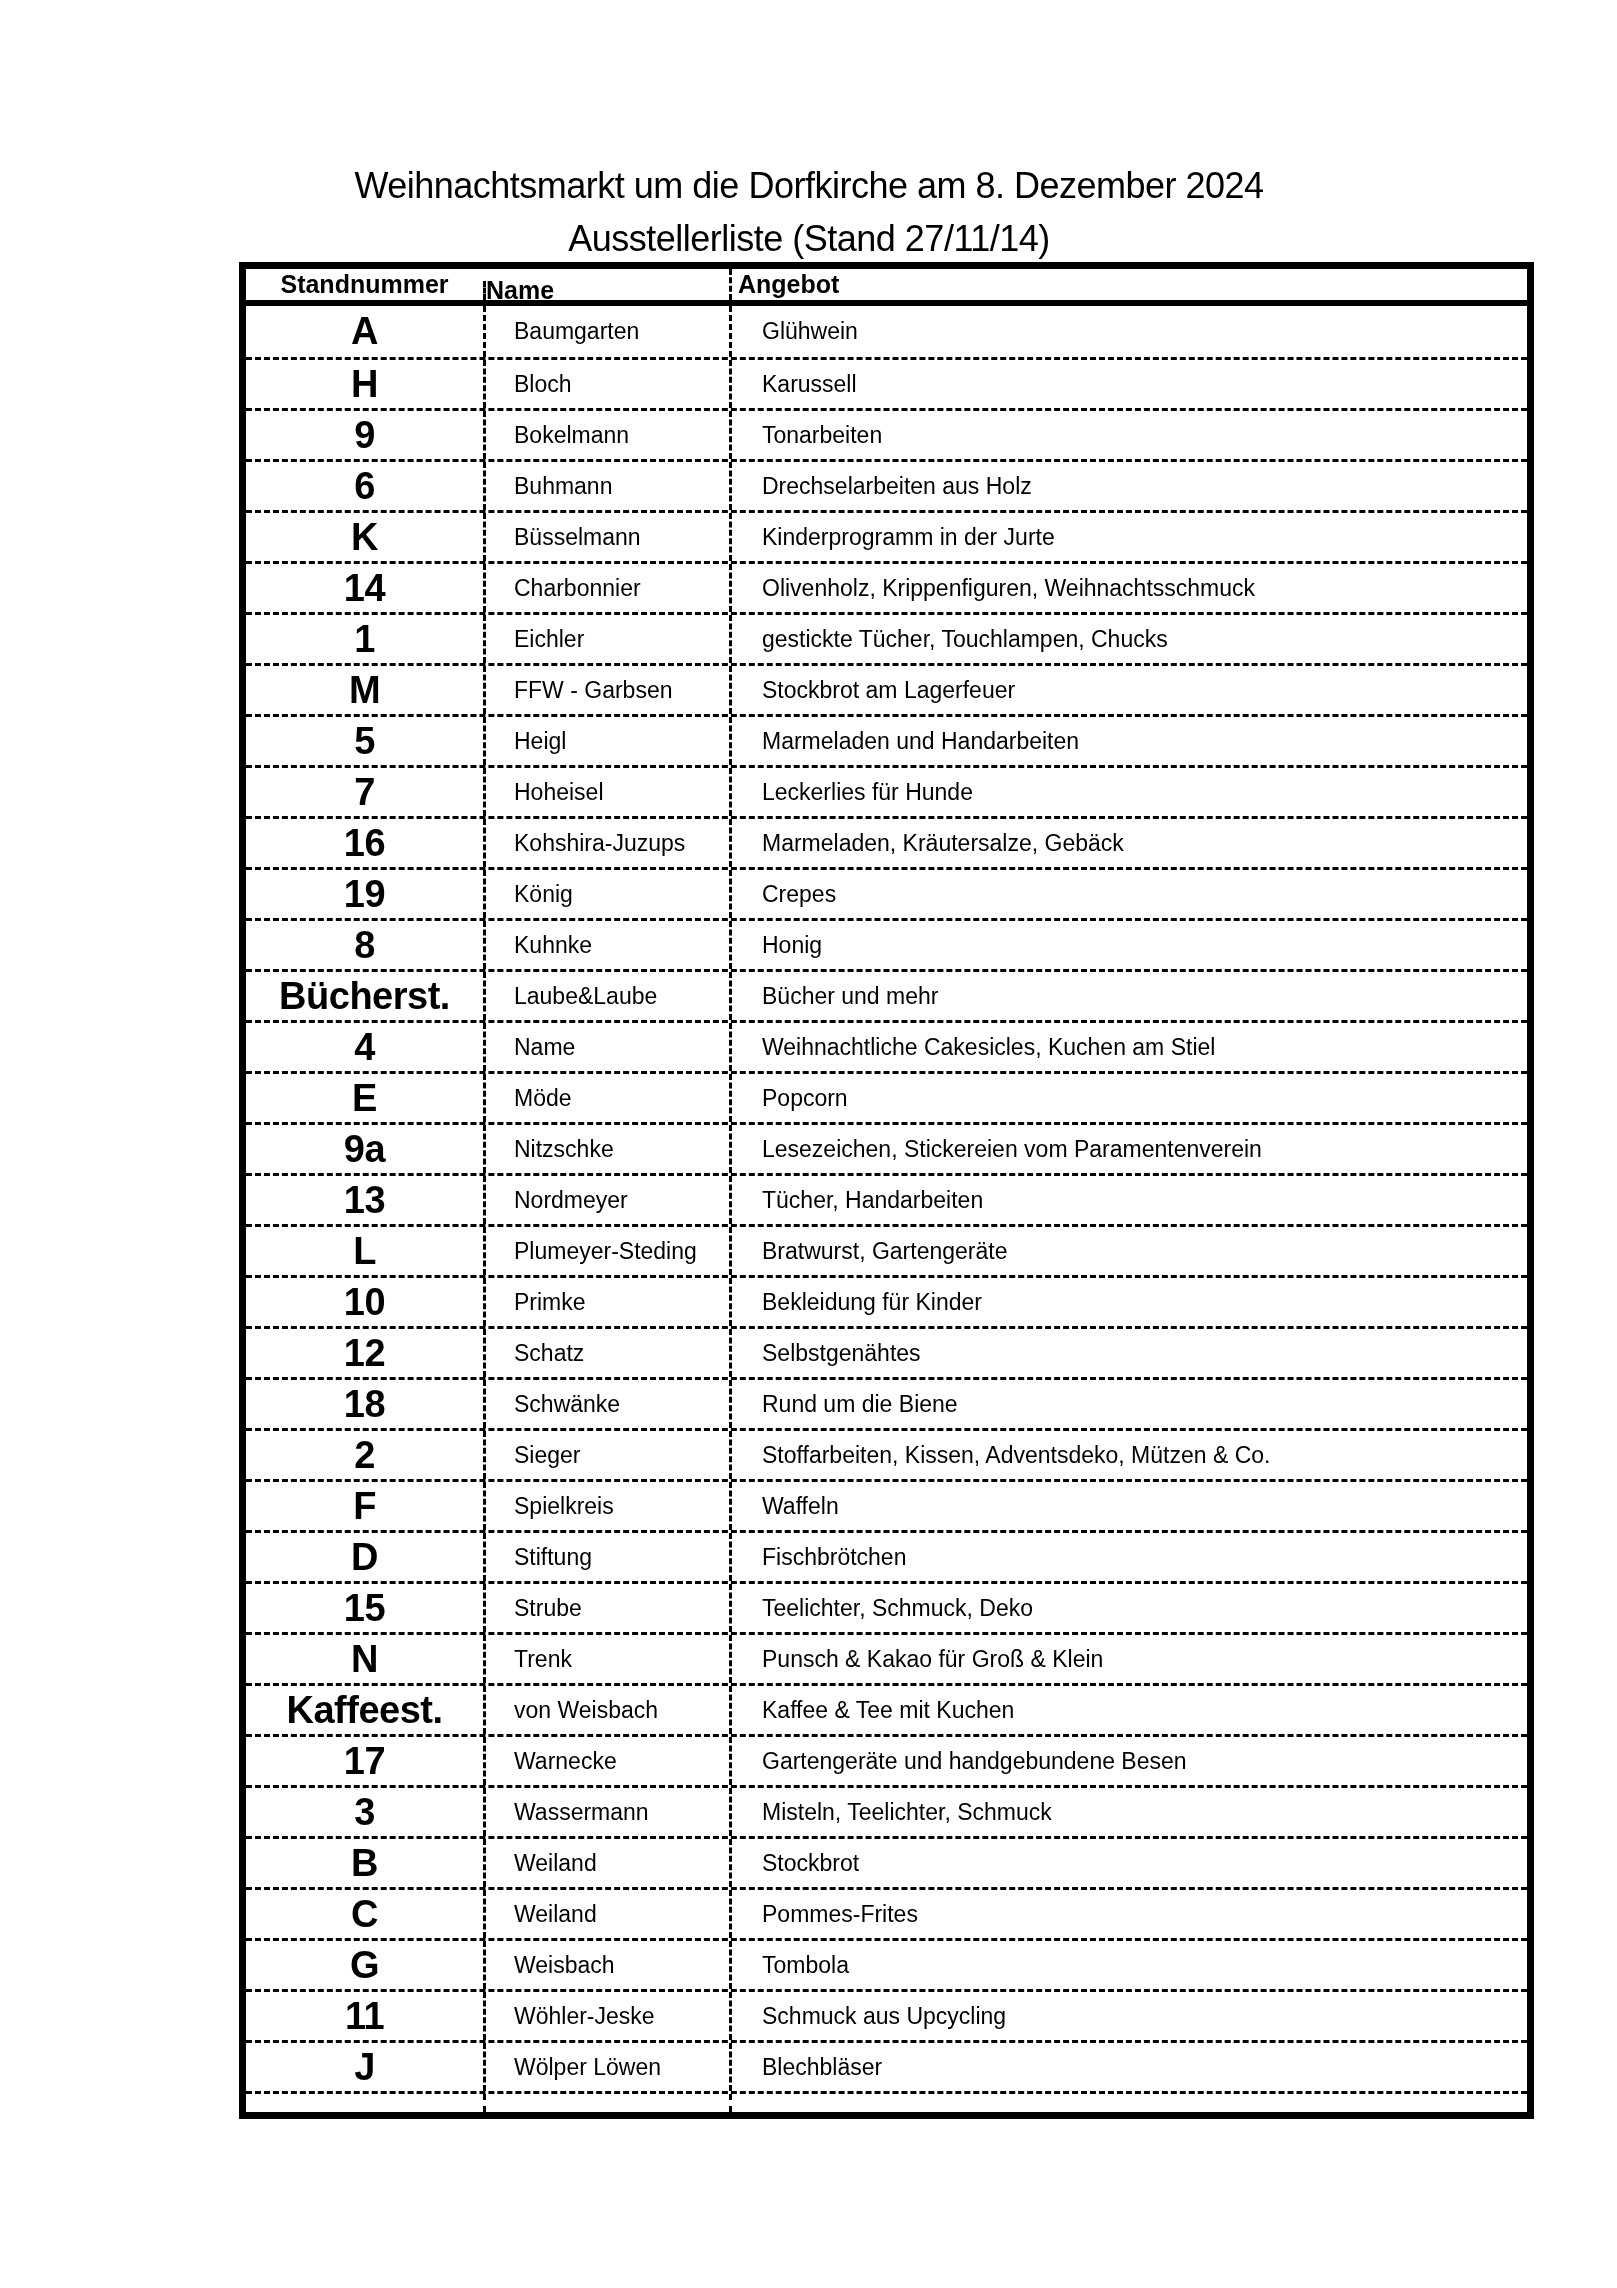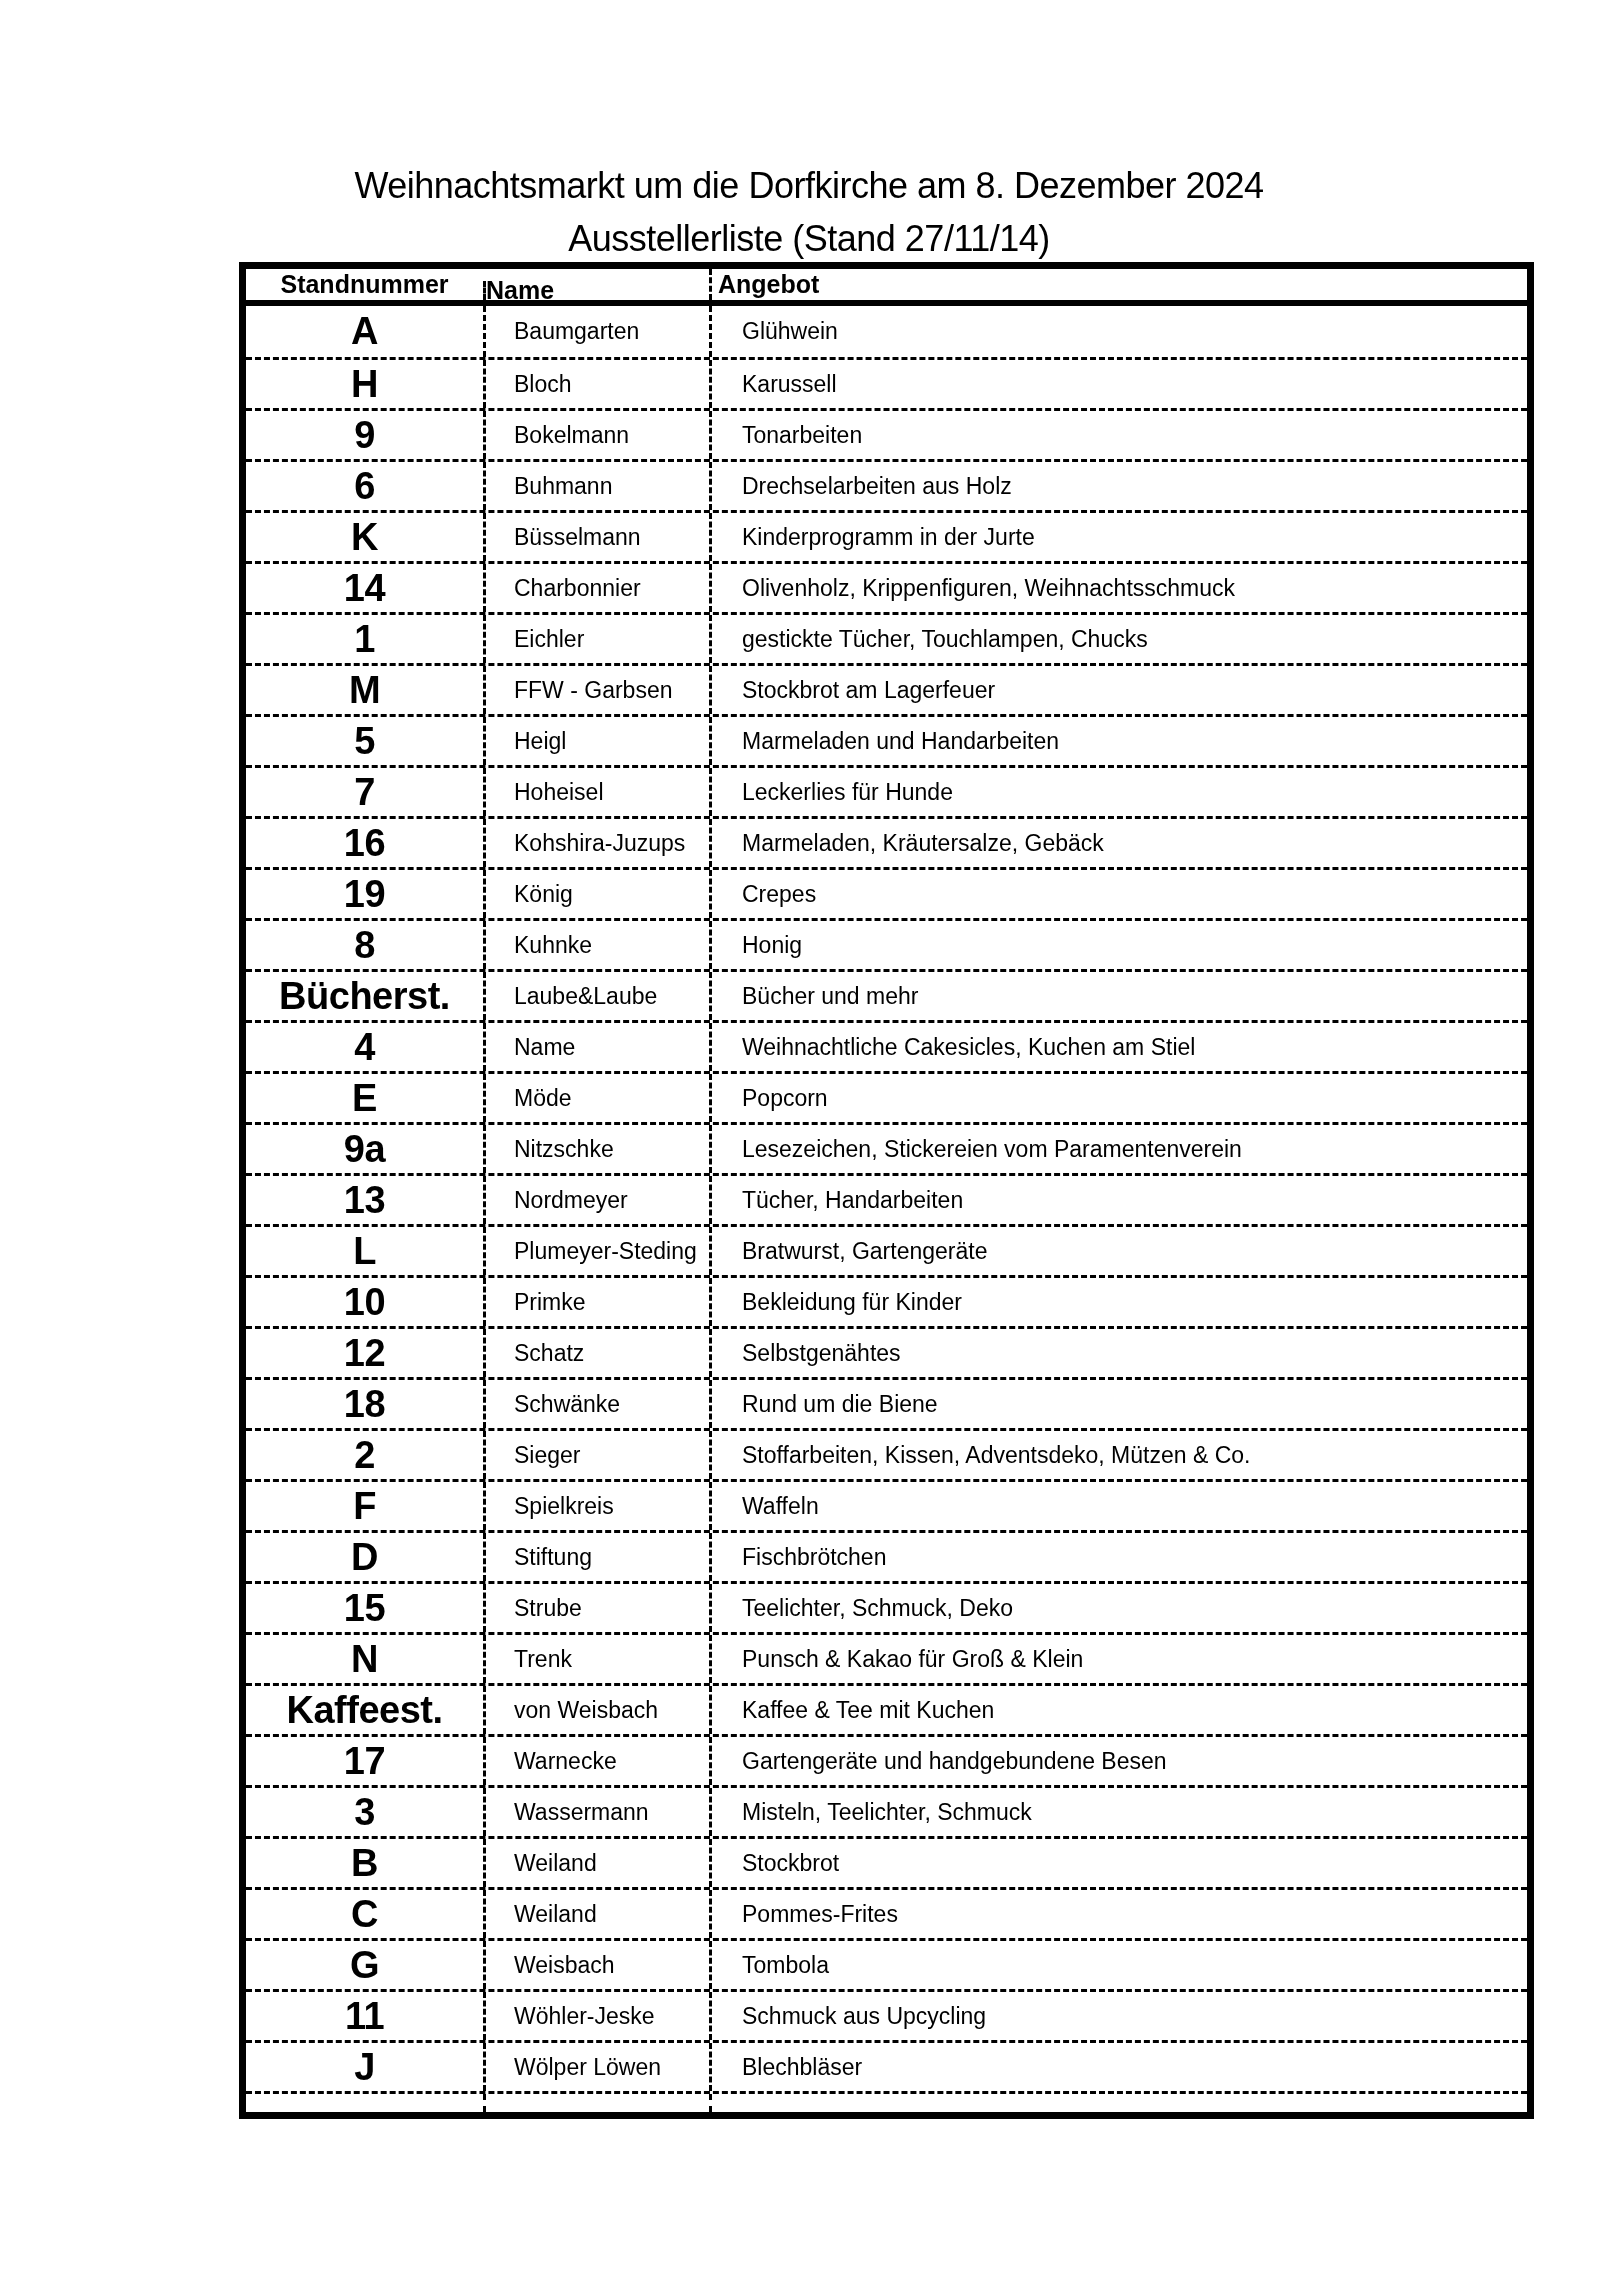--- a/index.html
+++ b/index.html
@@ -71,20 +71,21 @@
     overflow: hidden;
   }
   .c3 {
     flex: 1;
     box-sizing: border-box;
     border-left: 3px dashed #000000;
     display: flex;
     align-items: center;
     padding-left: 30px;
     overflow: hidden;
+    margin-left: 20px;
   }
   .header-row .c1 { justify-content: center; padding-left: 0; }
   .header-row .c2 { padding-left: 0; margin-top: 12px; }
   .header-row .c3 { padding-left: 6px; }
   .body-row .c1 {
     font-weight: bold;
     font-size: 38px;
     letter-spacing: -0.5px;
   }
   .body-row .c2,

